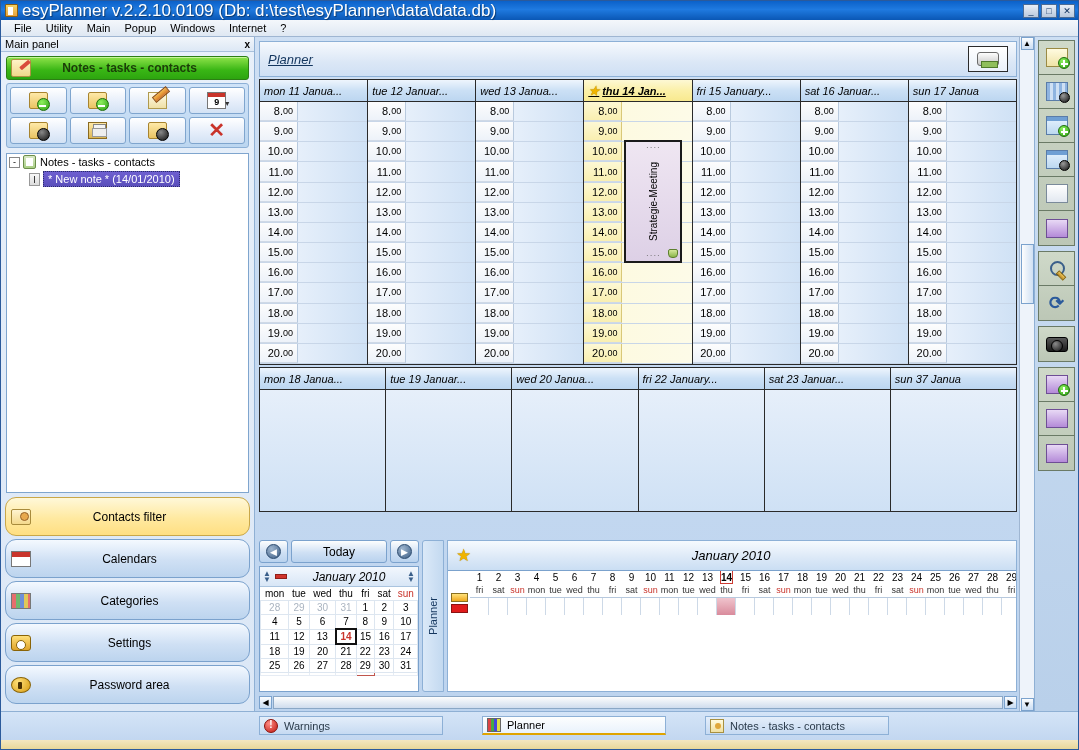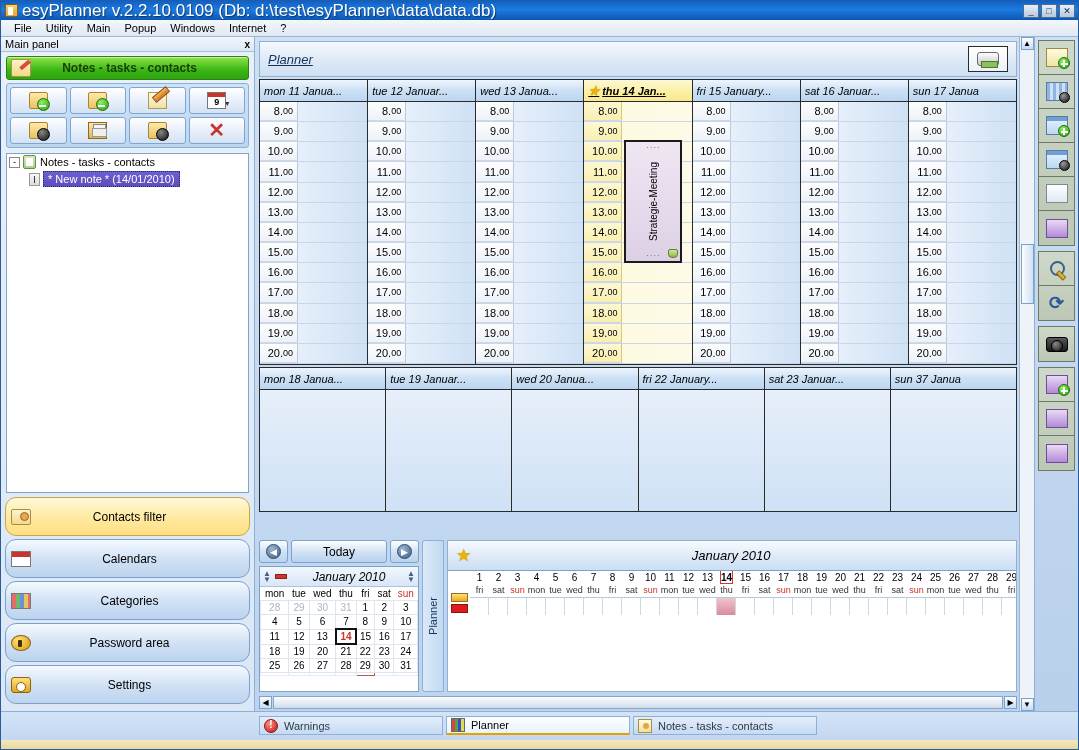--- a/index.html
+++ b/index.html
@@ -250,21 +250,21 @@
   .r-mag:after{content:"";position:absolute;right:1px;bottom:0px;width:8px;height:3px;
      background:linear-gradient(#f0c85a,#c08a20);transform:rotate(45deg);border:1px solid #8a6407;}
   .r-refresh{font-size:18px;color:#2b5a9b;font-weight:bold;line-height:18px;}
   .r-cam{width:22px;height:15px;background:linear-gradient(#585858,#1a1a1a);border:1px solid #000;border-radius:3px;}
   .r-cam:after{content:"";position:absolute;right:4px;top:2px;width:10px;height:10px;border-radius:50%;
      background:radial-gradient(circle at 35% 30%,#8a8a8a,#111);border:1px solid #000;}
 
   
   .statusbar{ position:absolute; left:0; right:0; bottom:0; height:38px;
      background:linear-gradient(#d4e4f7,#bdd3ee); border-top:1px solid #8fb0d4;
-     display:flex; align-items:flex-start; padding:4px 2px 0 258px;}
+     display:flex; align-items:flex-start; padding:4px 2px 0 258px;gap:36px;}
   .stab{ height:19px; display:flex; align-items:center; padding:0 8px 0 4px;
      background:linear-gradient(#e4eefa,#c6daf2); border:1px solid #8db0d6; margin-right:3px;
      font-size:11px; color:#2a3a4a; min-width:184px; cursor:pointer;}
   .stab.active{ background:linear-gradient(#fdfefe,#e9f2fc); border-bottom:2px solid #e0a400; color:#000;}
   .stab .sico{ width:14px;height:14px;margin-right:6px; position:relative;}
   .si-warn{border-radius:50%;background:radial-gradient(circle at 35% 30%,#ff8b84,#c01a12);border:1px solid #8a0f09;}
   .si-warn:after{content:"!";position:absolute;left:0;right:0;top:-1px;text-align:center;color:#fff;font-size:10px;font-weight:bold;}
   .si-plan{background:repeating-linear-gradient(90deg,#d44 0 3px,#4a4 3px 6px,#44d 6px 9px,#dd4 9px 12px);border:1px solid #666;}
   .si-notes{background:linear-gradient(#fffbe0,#f0e0a0);border:1px solid #a89040;}
   .si-notes:after{content:"";position:absolute;left:4px;top:3px;width:6px;height:6px;border-radius:50%;background:#e0a83c;}
@@ -361,26 +361,26 @@
         </div>
         <div class="sbtn">
           <span class="si si-cal"></span>
           <span class="lbl">Calendars</span>
         </div>
         <div class="sbtn">
           <span class="si si-grid"></span>
           <span class="lbl">Categories</span>
         </div>
         <div class="sbtn">
+          <span class="si si-gear"></span>
+          <span class="lbl">Settings</span>
+        </div>
+        <div class="sbtn">
           <span class="si si-lock"></span>
           <span class="lbl">Password area</span>
-        </div>
-        <div class="sbtn">
-          <span class="si si-gear"></span>
-          <span class="lbl">Settings</span>
         </div>
       </div>
     </div>
 
     <div class="center">
 
       <div class="planner-head">
         <div class="ptitle">Planner</div>
         <div class="printbtn">
           <span class="printer"></span>

